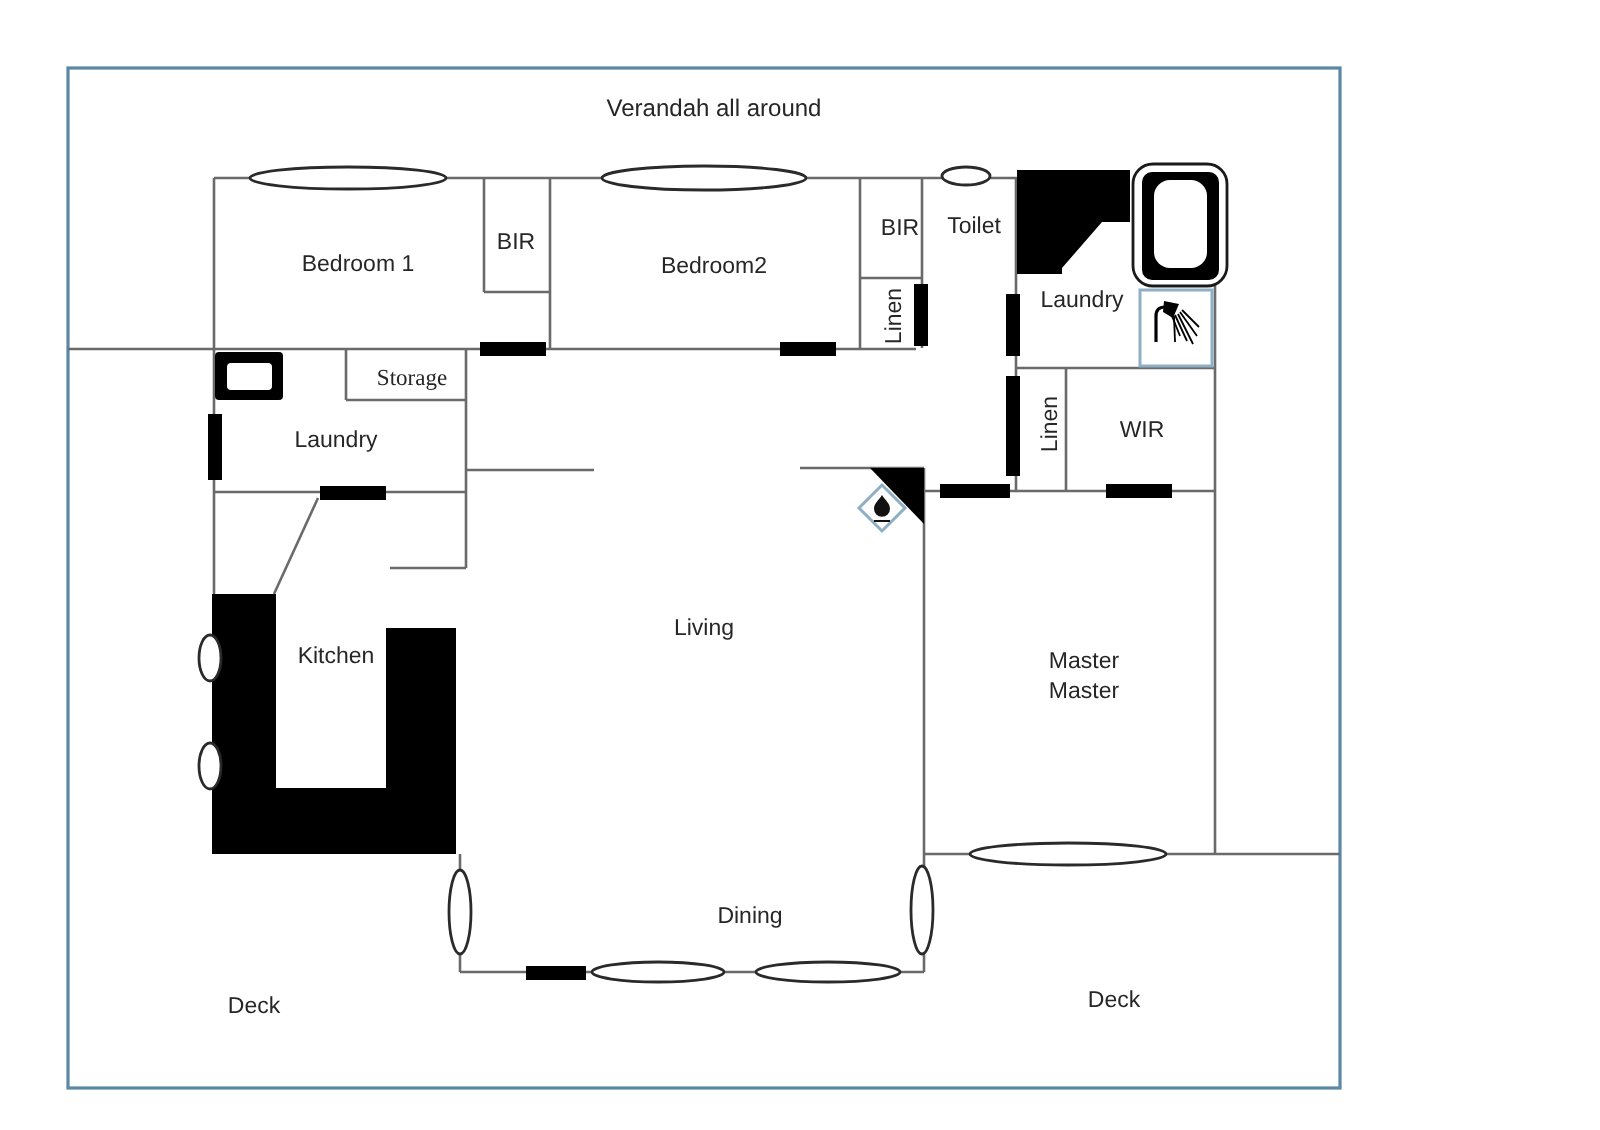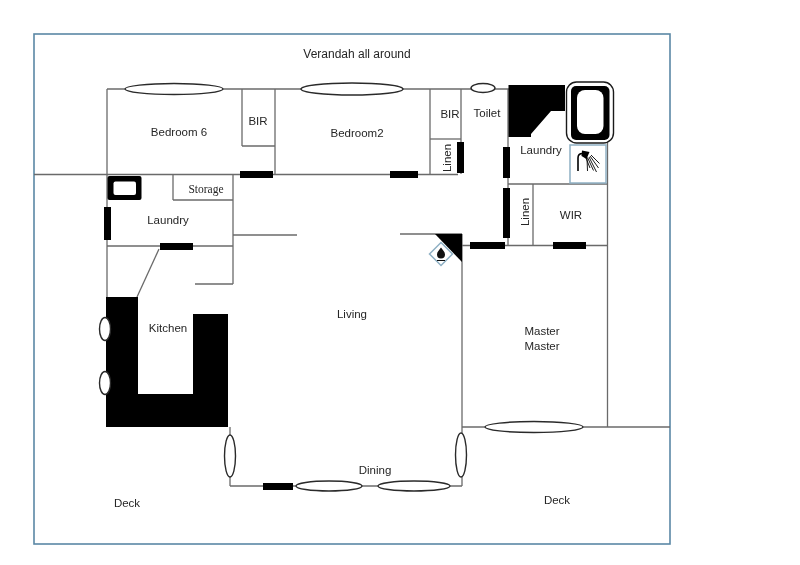--- a/index.html
+++ b/index.html
@@ -113,33 +113,33 @@
       <ellipse cx="105" cy="383" rx="5.5" ry="11.5"></ellipse>
       <ellipse cx="230" cy="456" rx="5.5" ry="21"></ellipse>
       <ellipse cx="329" cy="486" rx="33" ry="5"></ellipse>
       <ellipse cx="414" cy="486" rx="36" ry="5"></ellipse>
       <ellipse cx="461" cy="455" rx="5.5" ry="22"></ellipse>
       <ellipse cx="534" cy="427" rx="49" ry="5.5"></ellipse>
     </g>
   </svg>
 
   <div class="lbl big" style="left:357px;top:54px;">Verandah all around</div>
-  <div class="lbl" style="left:179px;top:133px;">Bedroom 6</div>
+  <div class="lbl" style="left:179px;top:133px;">Bedroom 1</div>
   <div class="lbl" style="left:258px;top:122px;">BIR</div>
   <div class="lbl" style="left:357px;top:134px;">Bedroom2</div>
   <div class="lbl" style="left:450px;top:115px;">BIR</div>
   <div class="lbl" style="left:487px;top:114px;">Toilet</div>
   <div class="lbl vert" style="left:448px;top:158px;">Linen</div>
   <div class="lbl" style="left:541px;top:151px;">Laundry</div>
   <div class="lbl vert" style="left:526px;top:212px;">Linen</div>
   <div class="lbl" style="left:571px;top:216px;text-align:center;">WIR</div>
   <div class="lbl" style="left:206px;top:190px;font-family:Liberation Serif, serif;">Storage</div>
   <div class="lbl" style="left:168px;top:221px;">Laundry</div>
   <div class="lbl" style="left:168px;top:329px;">Kitchen</div>
   <div class="lbl" style="left:352px;top:315px;text-align:right;">Living</div>
   <div class="lbl twoline" style="left:542px;top:339px;">
     <div>Master</div>
     <div>Master</div>
   </div>
-  <div class="lbl" style="left:375px;top:471px;text-align:right;">Dining</div>
+  <div class="lbl" style="left:375px;top:459px;text-align:right;">Dining</div>
   <div class="lbl" style="left:127px;top:504px;">Deck</div>
   <div class="lbl" style="left:557px;top:501px;">Deck</div>
 </div>
 
 </body></html>

